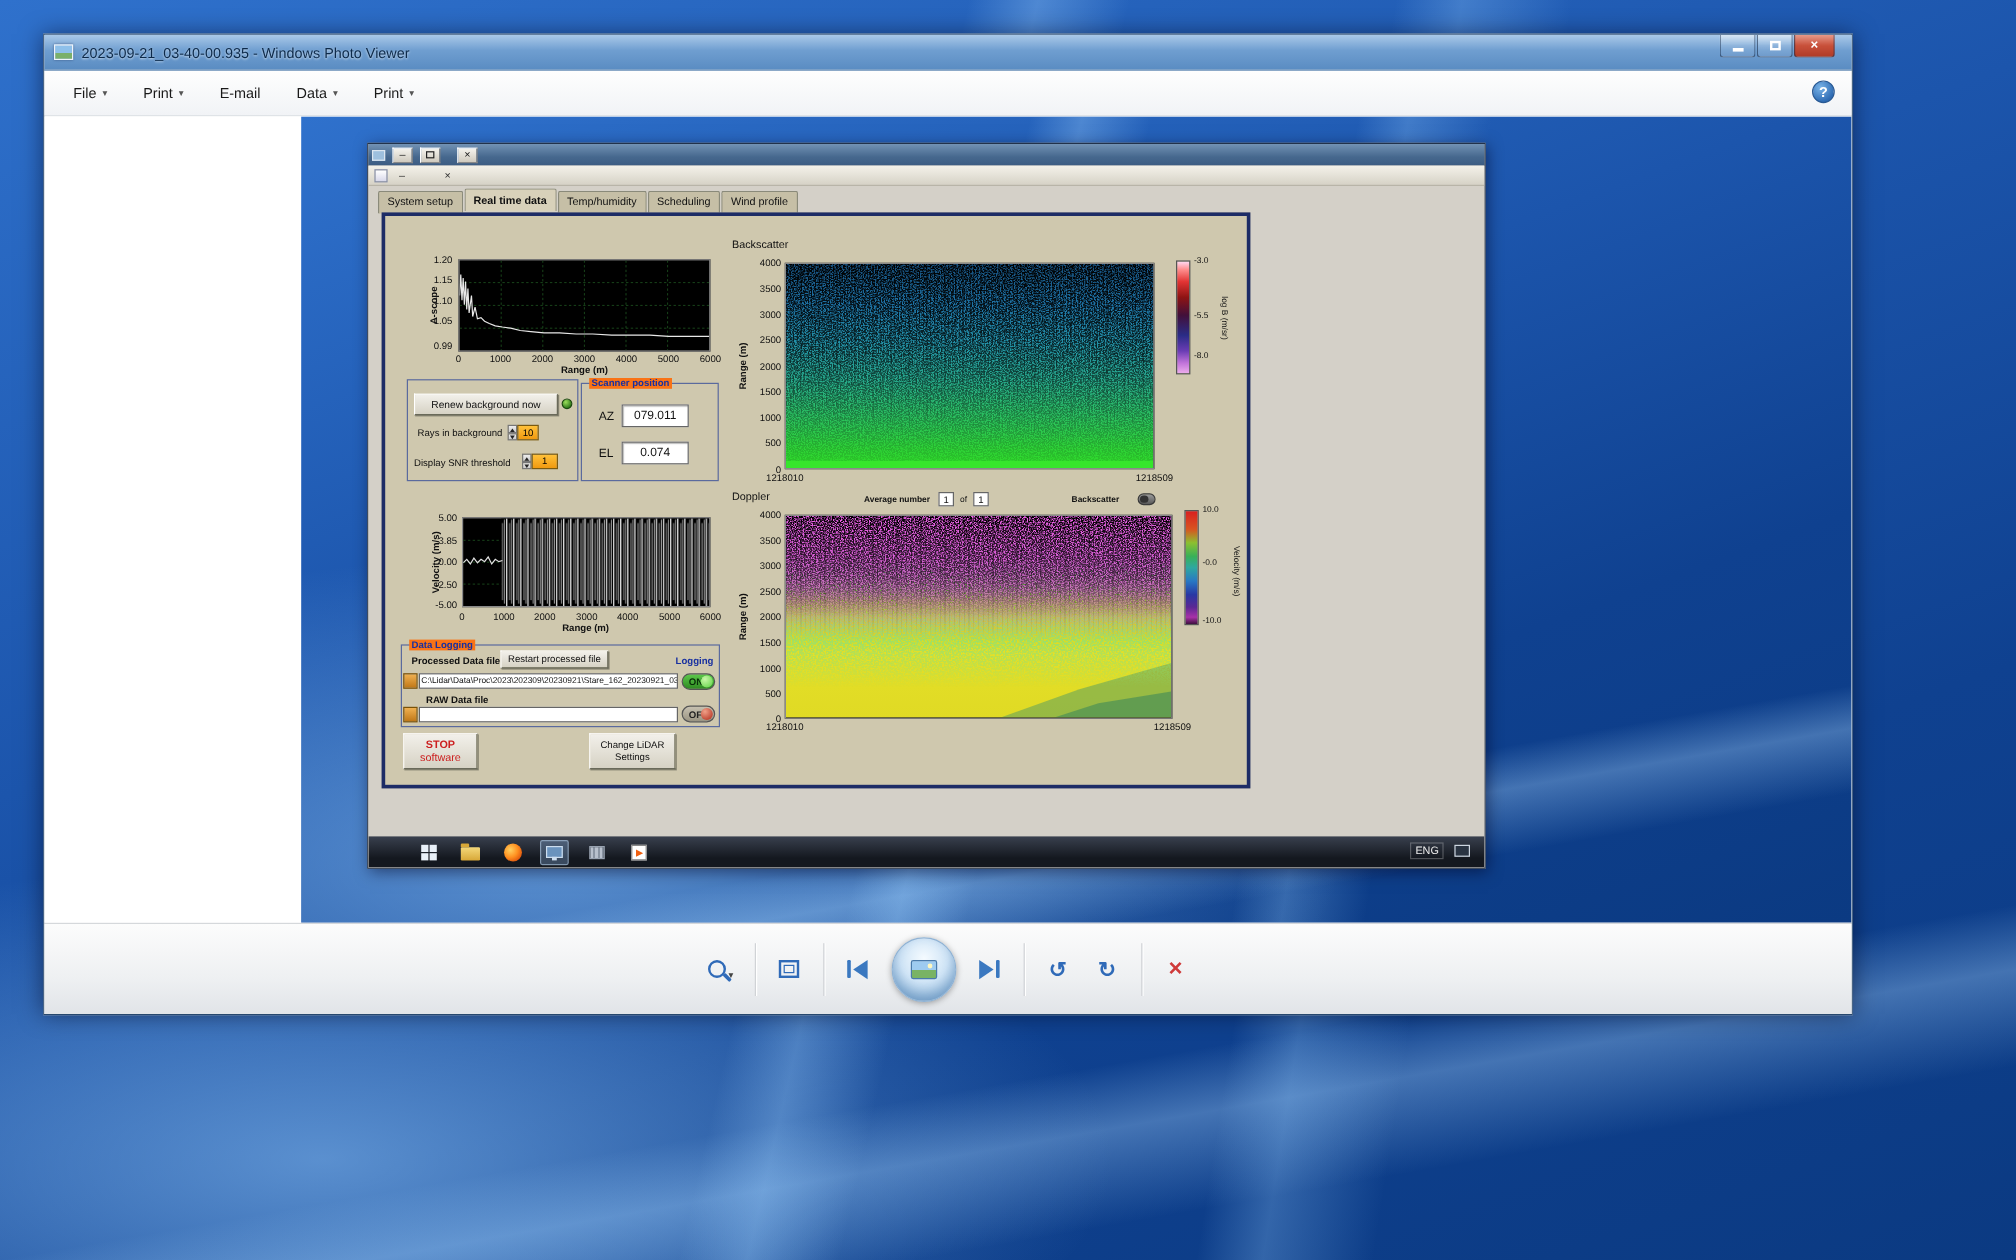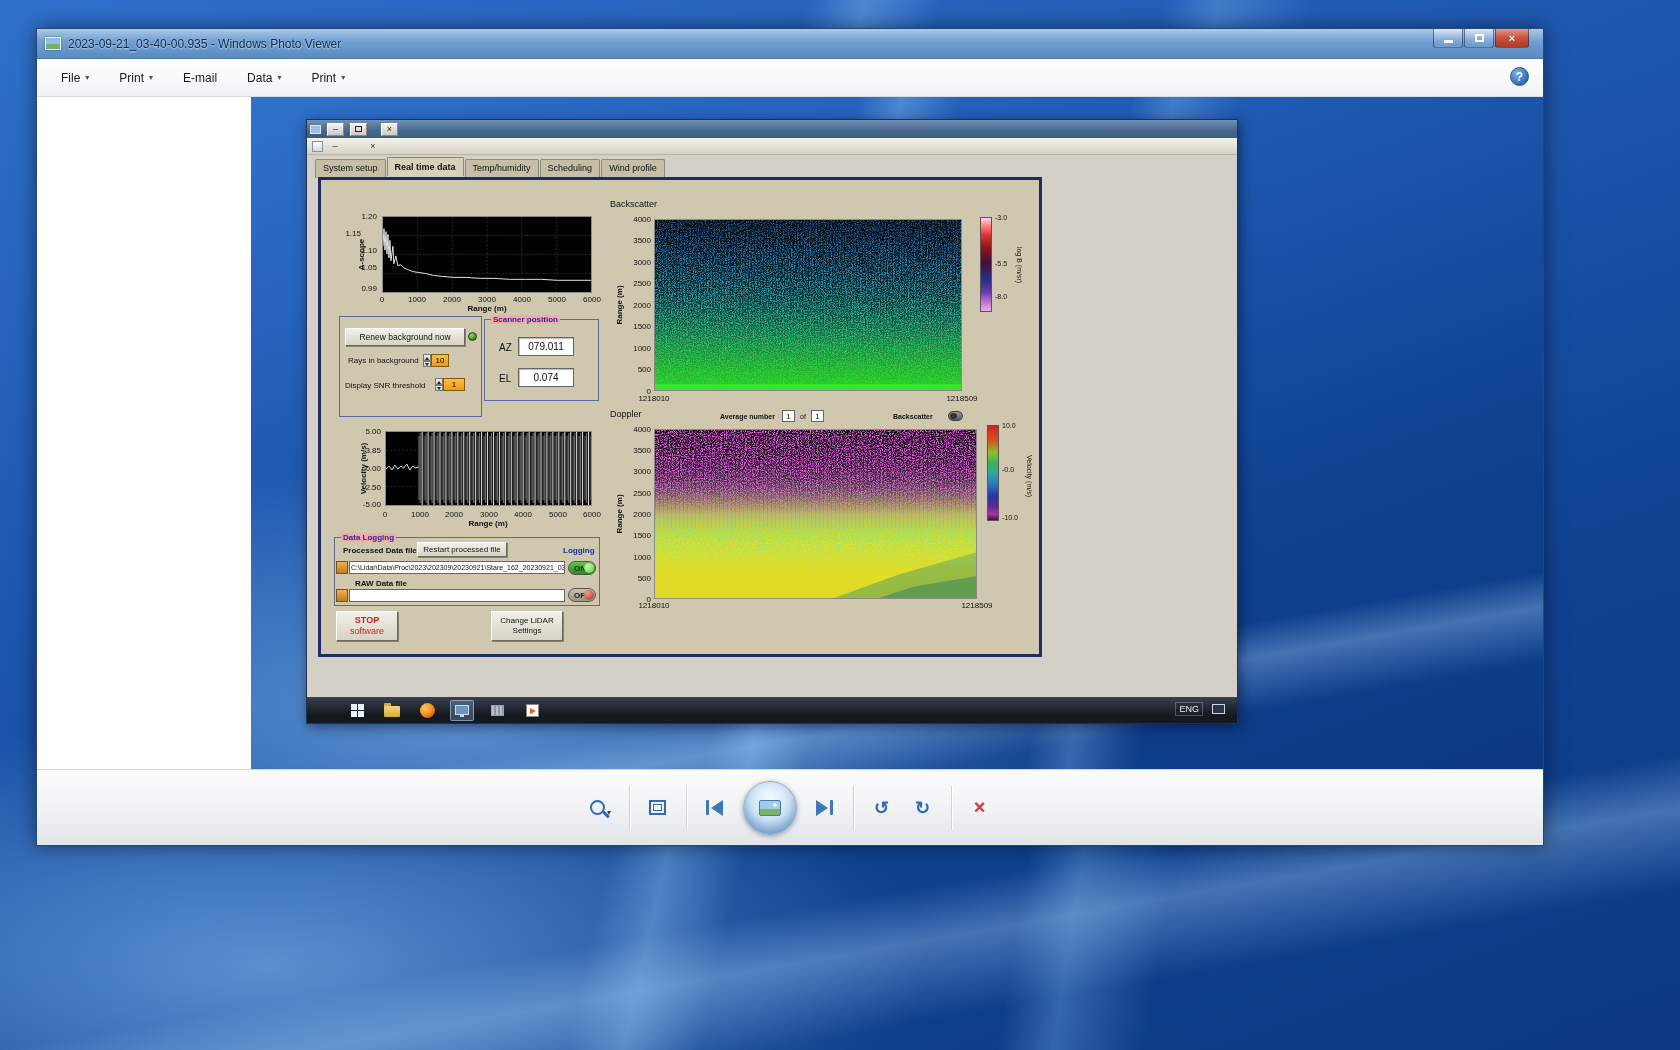--- a/index.html
+++ b/index.html
@@ -67,21 +67,21 @@
 .plot{position:absolute;background:#000;border:1px solid #8a8a8a}
 .plot svg{position:absolute;left:0;top:0;width:100%;height:100%}
 .stripes{position:absolute;inset:0;background:repeating-linear-gradient(90deg, rgba(0,0,0,.32) 0 1px, transparent 1px 3px);-webkit-mask-image:linear-gradient(#000 25%,transparent 88%);mask-image:linear-gradient(#000 25%,transparent 88%)}
 .stripes2{position:absolute;inset:0;background:repeating-linear-gradient(90deg, rgba(0,0,0,.28) 0 1px, transparent 1px 4px);-webkit-mask-image:linear-gradient(#000 20%,transparent 60%);mask-image:linear-gradient(#000 20%,transparent 60%)}
 .tk{position:absolute;font-size:8px;line-height:9px;color:#101010;white-space:nowrap}
 .yt{text-align:right}
 .xt{transform:translateX(-50%)}
 .vlab{position:absolute;transform:rotate(-90deg);transform-origin:0 0;font-size:8px;font-weight:bold;text-align:center;white-space:nowrap}
 .vlabR{position:absolute;transform:rotate(90deg);transform-origin:0 0;font-size:7px;text-align:center;white-space:nowrap}
 .gbox{position:absolute;border:1px solid #5a6a9e}
-.gtitle{position:absolute;top:-5px;left:6px;background:#fca5a5;color:#1830a0;font-size:8px;font-weight:bold;padding:0 2px;line-height:9px}
+.gtitle{position:absolute;top:-5px;left:6px;background:#f97316;color:#1830a0;font-size:8px;font-weight:bold;padding:0 2px;line-height:9px}
 .bevel{background:linear-gradient(#f2f0ea,#d6d2c4);border:1px solid #6a6a5a;border-top-color:#fff;border-left-color:#fff;box-shadow:1px 1px 0 rgba(60,60,50,.5);display:flex;align-items:center;justify-content:center;text-align:center;cursor:default}
 .led{position:absolute;border-radius:50%;background:radial-gradient(circle at 35% 30%,#9ade5a,#2f7a1a 75%);border:1px solid #1c4a10}
 .numf{position:absolute;background:linear-gradient(#ffc13a,#f09a10);border:1px solid #7a5a10;display:flex;align-items:center;justify-content:center;font-size:8px;color:#000}
 .vfield{position:absolute;background:#fff;border:1px solid #666;box-shadow:inset 1px 1px 1px #bbb;font-size:10px;display:flex;align-items:center;justify-content:center}
 .sfield{position:absolute;background:#fff;border:1px solid #666;font-size:8px;display:flex;align-items:center;justify-content:center}
 .pfield{position:absolute;background:#fff;border:1px solid #666;font-size:7px;line-height:11px;padding:0 1px;white-space:nowrap;overflow:hidden}
 .pfold{position:absolute;width:12px;height:13px;background:linear-gradient(#f0b050,#c07818);border:1px solid #7a5208}
 .spin{position:absolute;width:8px;height:13px;display:flex;flex-direction:column;cursor:default}
 .spin b{flex:1;background:linear-gradient(#eee,#ccc);border:1px solid #777;position:relative}
 .spin b::after{content:"";position:absolute;left:1px;top:1.5px;border-left:2.5px solid transparent;border-right:2.5px solid transparent}
@@ -190,21 +190,21 @@
               <div class="tab">Temp/humidity</div>
               <div class="tab">Scheduling</div>
               <div class="tab">Wind profile</div>
             </div>
 
             <div class="pframe">
               <div class="panel">
 
                 <div class="vlab" style="left:36px;top:113px;width:77px">A-scope</div>
                 <span class="tk yt" style="left:28px;top:32px;width:28px">1.20</span>
-                <span class="tk yt" style="left:12px;top:49px;width:28px">1.15</span>
+                <span class="tk yt" style="left:28px;top:49px;width:28px">1.15</span>
                 <span class="tk yt" style="left:28px;top:66px;width:28px">1.10</span>
                 <span class="tk yt" style="left:28px;top:83px;width:28px">1.05</span>
                 <span class="tk yt" style="left:28px;top:104px;width:28px">0.99</span>
                 <div class="plot" style="left:61px;top:36px;width:210px;height:77px">
                   <svg viewBox="0 0 210 77" preserveAspectRatio="none">
                     <g stroke="#1d5220" stroke-width="0.7" stroke-dasharray="2 2">
                       <line x1="35" y1="0" x2="35" y2="77"></line>
                         <line x1="70" y1="0" x2="70" y2="77"></line>
                         <line x1="105" y1="0" x2="105" y2="77"></line>
                         <line x1="140" y1="0" x2="140" y2="77"></line>
@@ -218,21 +218,21 @@
                 </div>
                 <span class="tk xt" style="left:61px;top:115px">0</span>
                 <span class="tk xt" style="left:96px;top:115px">1000</span>
                 <span class="tk xt" style="left:131px;top:115px">2000</span>
                 <span class="tk xt" style="left:166px;top:115px">3000</span>
                 <span class="tk xt" style="left:201px;top:115px">4000</span>
                 <span class="tk xt" style="left:236px;top:115px">5000</span>
                 <span class="tk xt" style="left:271px;top:115px">6000</span>
                 <span class="tk xt" style="left:166px;top:124px;font-weight:bold">Range (m)</span>
 
-                <div class="gbox" style="left:18px;top:136px;width:143px;height:101px">
+                <div class="gbox" style="left:18px;top:136px;width:143px;height:85px">
                   <div class="bevel" style="position:absolute;left:5px;top:11px;width:120px;height:18px;font-size:8.5px">Renew background now</div>
                   <span class="led" style="left:128px;top:15px;width:9px;height:9px"></span>
                   <span class="tk" style="left:8px;top:39px">Rays in background</span>
                   <span class="spin" style="left:83px;top:37px">
                       <b class="up"></b>
                       <b class="dn"></b>
                     </span>
                   <span class="numf" style="left:91px;top:37px;width:18px;height:13px">10</span>
                   <span class="tk" style="left:5px;top:64px">Display SNR threshold</span>
                   <span class="spin" style="left:95px;top:61px">

